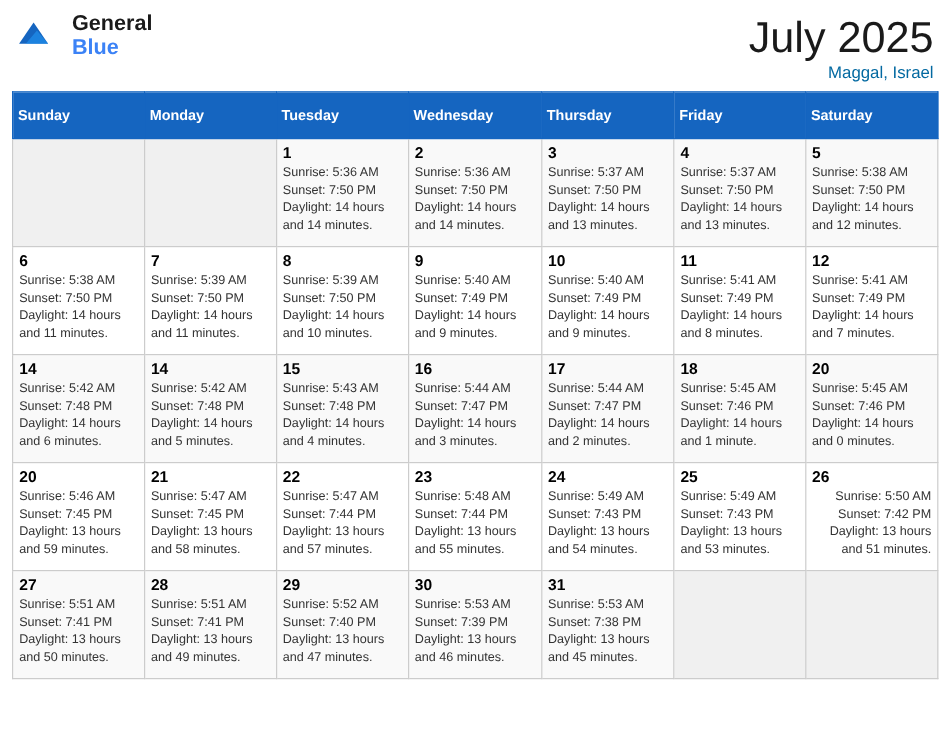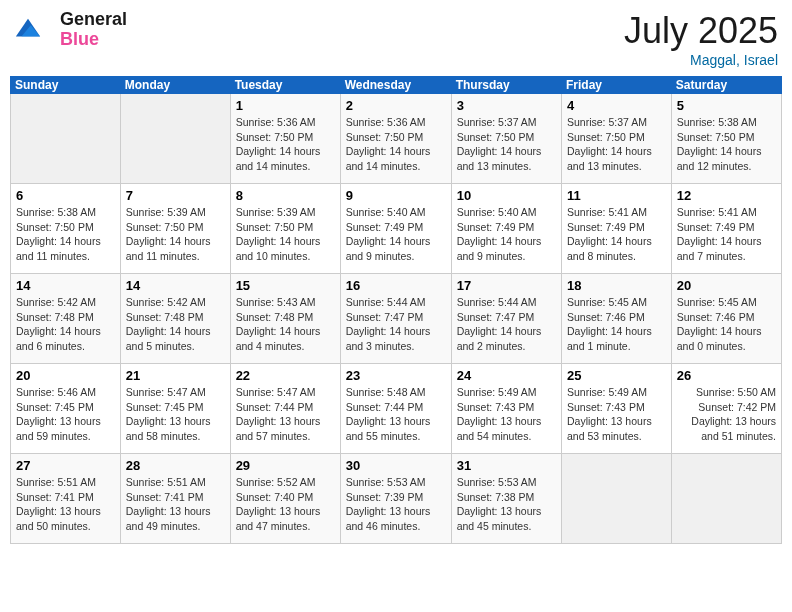--- a/index.html
+++ b/index.html
@@ -21,21 +21,21 @@
       display: flex;
       align-items: center;
       gap: 16px;
     }
     .logo-text {
       font-size: 18px;
       font-weight: bold;
       color: #1a1a1a;
       line-height: 1.1;
     }
-    .logo-text span.blue { color: #ec4899; }
+    .logo-text span.blue { color: #3b82f6; }
     .logo-icon {
       width: 28px;
       height: 28px;
       margin-right: 2px;
     }
     .title-section {
       text-align: right;
     }
     .month-title {
       font-size: 36px;
@@ -49,21 +49,21 @@
     table {
       width: 100%;
       border-collapse: collapse;
       font-size: 11px;
     }
     thead tr {
       background-color: #1565c0;
       color: #fff;
     }
     thead th {
-      padding: 1px 4px;
+      padding: 12px 4px;
       text-align: left;
       font-weight: bold;
       font-size: 12px;
       border: 1px solid #1565c0;
     }
     tbody tr {
       vertical-align: top;
     }
     tbody td {
       border: 1px solid #ccc;

